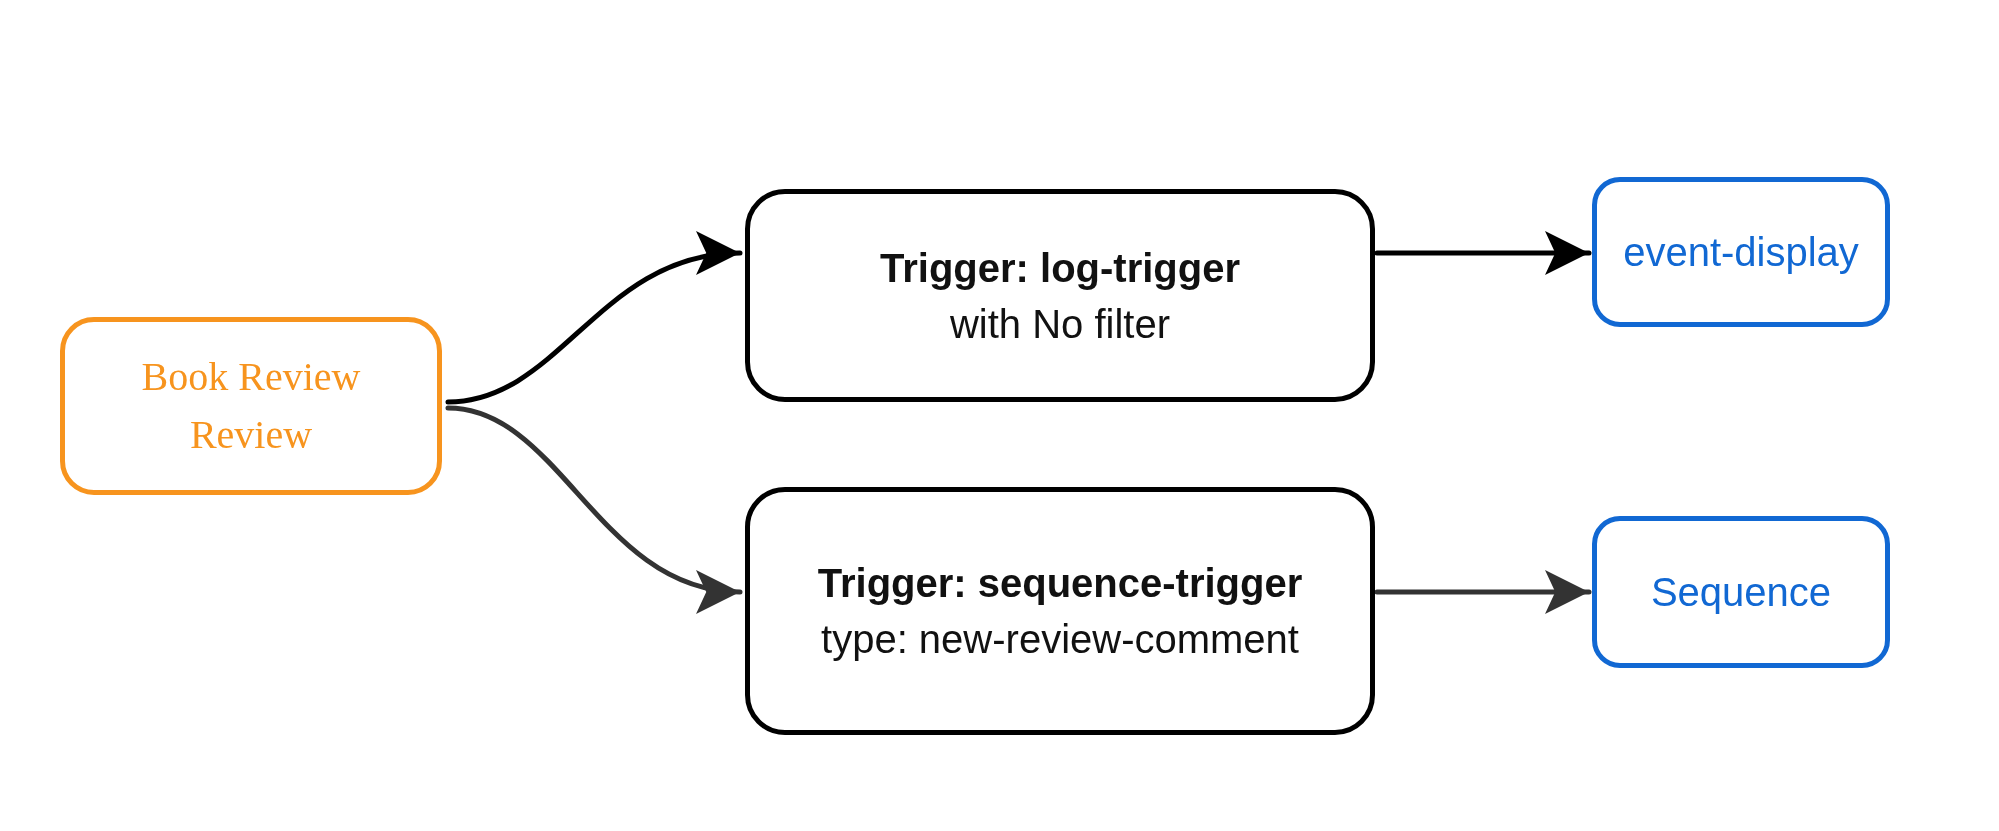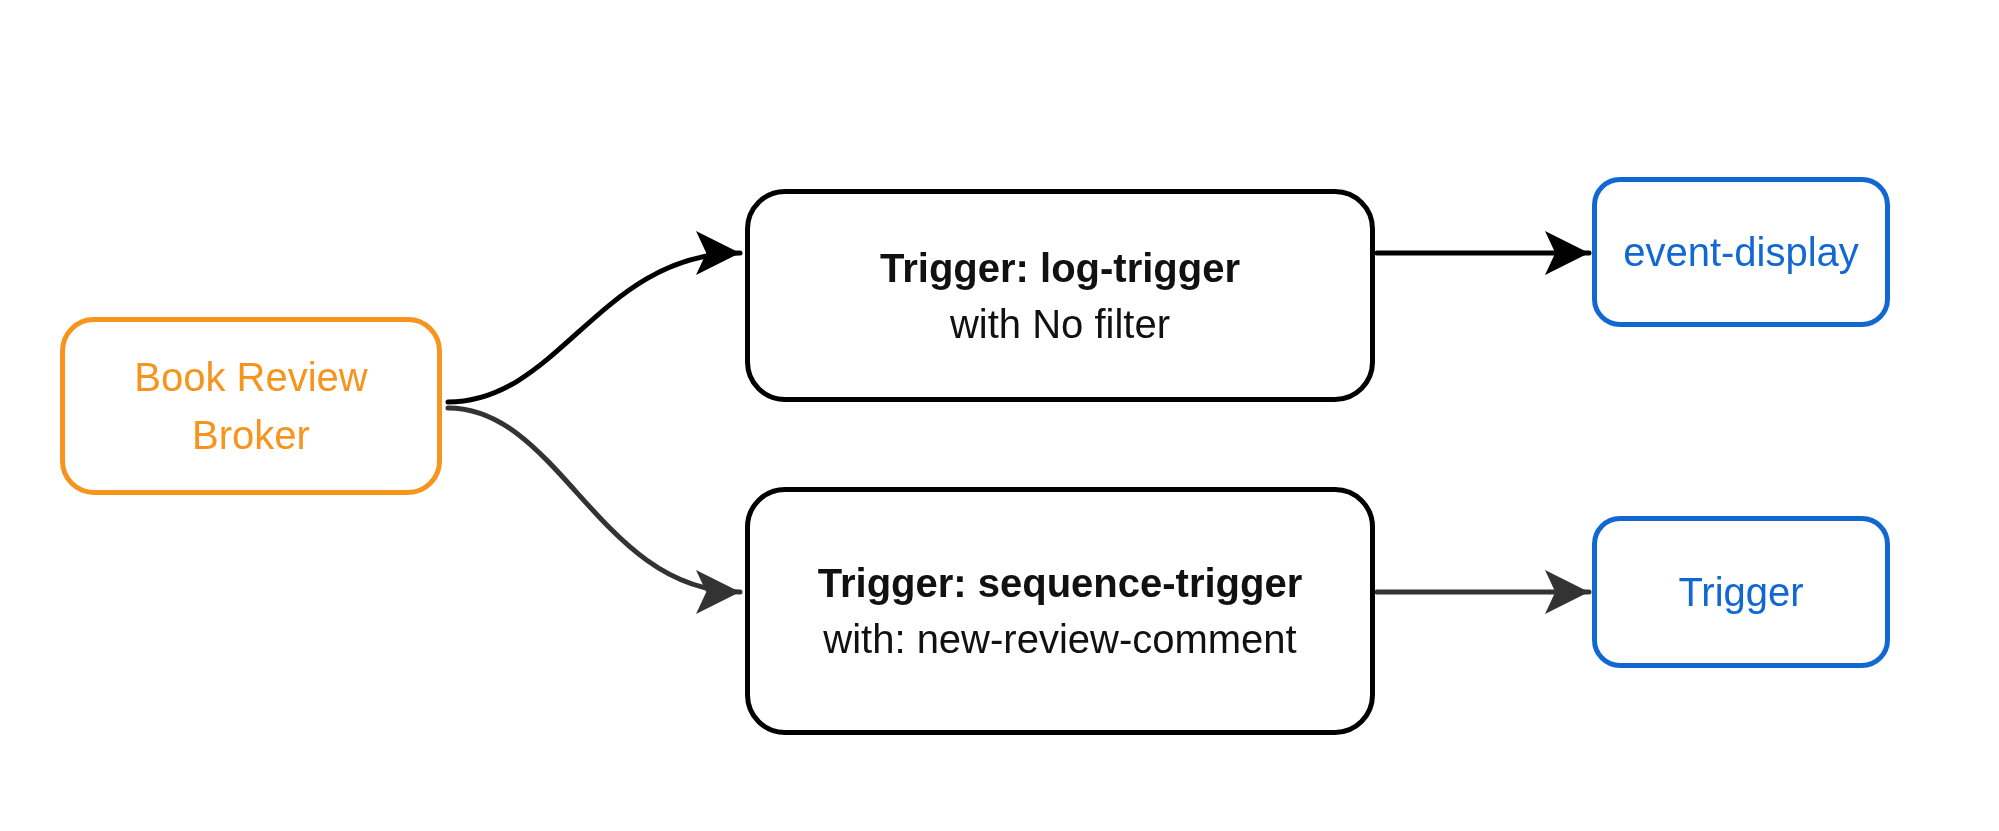--- a/index.html
+++ b/index.html
@@ -46,20 +46,21 @@
   .node .title { font-weight: 700; }
   .node .subtitle { font-weight: 400; text-align: right; }
 
   #broker-node {
     left: 60px; top: 317px;
     width: 382px; height: 178px;
     border: 5px solid var(--orange, #F7941E);
     border-radius: 34px;
     color: var(--orange, #F7941E);
     line-height: 58px;
+    font-family: Liberation Serif, serif;
   }
   #trigger-log-node {
     left: 745px; top: 145px;
     width: 630px; height: 213px;
     border: 5px solid var(--edge-dark, #000);
     border-radius: 40px;
     margin-top: 44px;
   }
   #trigger-sequence-node {
     left: 745px; top: 487px;
@@ -101,34 +102,34 @@
 
     <path class="edge edge-gray" marker-end="url(#arrow-gray)" d="M 448 408 C 560 408, 600 592, 740 592"></path>
 
     <path class="edge edge-dark" marker-end="url(#arrow-dark)" d="M 1377 253 L 1589 253"></path>
 
     <path class="edge edge-gray" marker-end="url(#arrow-gray)" d="M 1377 592 L 1589 592"></path>
   </svg>
 
   <div class="node" id="broker-node">
     <span>Book Review</span>
-    <span>Broker</span>
+    <span>Review</span>
   </div>
 
   <div class="node" id="trigger-log-node">
     <span class="title">Trigger: log-trigger</span>
     <span class="subtitle">with No filter</span>
   </div>
 
   <div class="node" id="trigger-sequence-node">
     <span class="title">Trigger: sequence-trigger</span>
-    <span class="subtitle">with: new-review-comment</span>
+    <span class="subtitle">type: new-review-comment</span>
   </div>
 
   <div class="node" id="event-display-node">
     <span>event-display</span>
   </div>
 
   <div class="node" id="sequence-node">
-    <span>Trigger</span>
+    <span>Sequence</span>
   </div>
 
 </div>
 
 </body></html>

